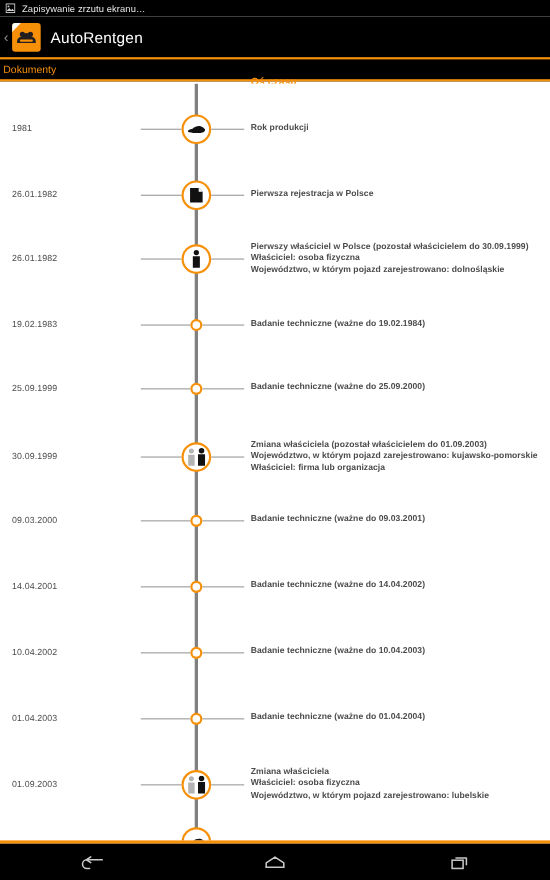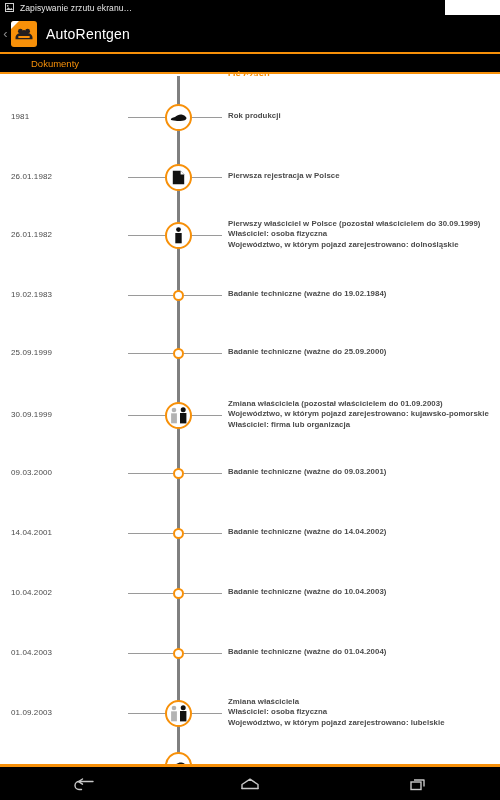--- a/index.html
+++ b/index.html
@@ -6,21 +6,21 @@
   html, body {
     width:500px; height:800px;
     background:#ffffff;
     font-family:"Liberation Sans", sans-serif;
     overflow:hidden;
   }
   #app { position:relative; width:500px; height:800px; background:#fff; }
 
   
   .statusbar {
-    position:absolute; top:0; left:0; width:445px; height:15px;
+    position:absolute; top:0; left:0; width:500px; height:15px;
     background:#000; display:flex; align-items:center; padding-left:5px;
   }
   .statusbar .sb-icon { width:9px; height:9px; position:relative; margin-right:6px; }
   .statusbar .sb-icon svg { display:block; }
   .statusbar .sb-text { color:#e8e8e8; font-size:8.5px; letter-spacing:.1px; white-space:nowrap; }
 
   
   .actionbar {
     position:absolute; top:15px; left:0; width:500px; height:37px;
     background:#000; display:flex; align-items:center;
@@ -37,21 +37,21 @@
   .app-icon svg { position:absolute; left:3px; top:5px; }
   .app-title { color:#fff; font-size:14px; margin-left:9px; letter-spacing:.2px; }
 
   
   .tabbar {
     position:absolute; top:52px; left:0; width:500px; height:22px;
     background:#000;
     border-top:2px solid #f79009; border-bottom:2px solid #f79009;
   }
   .tab { position:absolute; top:0; height:18px; display:flex; align-items:center; font-size:9.5px; }
-  .tab-docs { left:3px; color:#f79009;margin-left:28px; }
+  .tab-docs { left:3px; color:#f79009; }
   .tab-time { left:228px; color:#f79009; font-weight:bold;margin-top:11px; }
 
   
   .timeline-wrap {
     position:absolute; top:76px; left:0; width:500px; height:688px;
     background:#fff; overflow:hidden;
   }
   .spine {
     position:absolute; left:177px; top:0; width:3px; height:688px;
     background:#808080;

